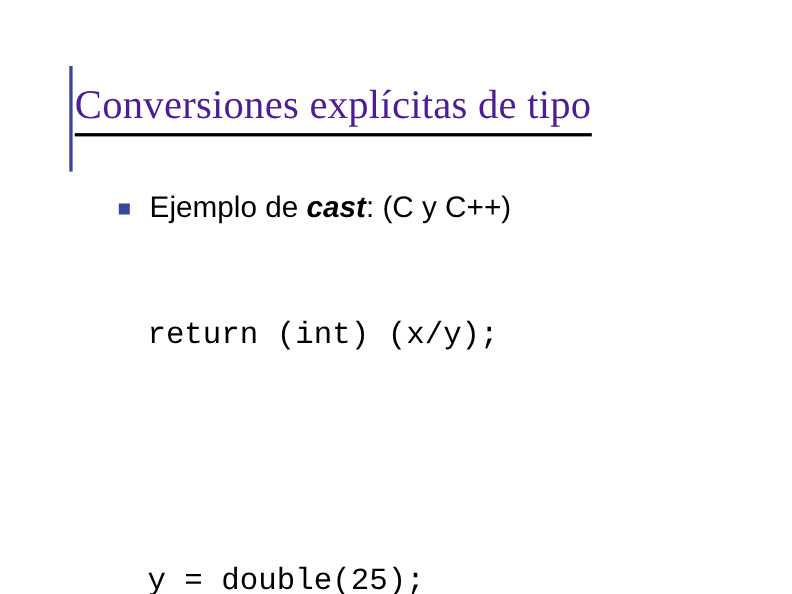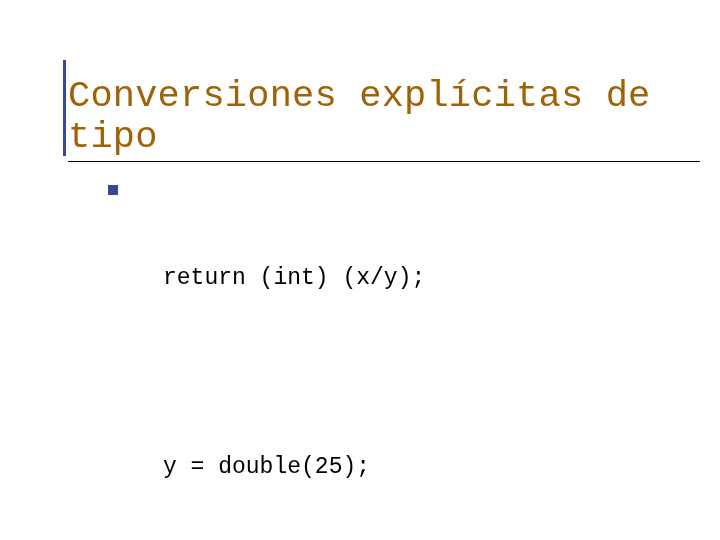--- a/index.html
+++ b/index.html
@@ -18,27 +18,27 @@
     height: 540px;
     box-sizing: border-box;
   }
   .title-wrap {
     position: absolute;
     left: 68px;
     top: 76px;
     right: 20px;
   }
   .title {
-    font-family: Liberation Mono, monospace;
+    font-family: Liberation Serif, serif;
     font-size: 37px;
     font-weight: 400;
     line-height: 1.1;
-    color: #a16207;
+    color: #4c1d95;
     letter-spacing: 0.2px;
-    border-bottom: 1px solid #000000;
+    border-bottom: 3px solid #000000;
     display: inline-block;
     padding-bottom: 4px;
   }
   .accent-bar {
     position: absolute;
     left: 63px;
     top: 60px;
     width: 3px;
     height: 96px;
     background: #37479b;
@@ -67,24 +67,24 @@
     font-size: 27px;
     line-height: 1.25;
     color: #000;
   }
   .bullet-text em {
     font-style: italic;
     font-weight: 700;
   }
   .code-block {
     font-family: "Courier New", Courier, monospace;
-    font-size: 23px;
+    font-size: 28px;
     line-height: 1.35;
     color: #000;
-    margin-left: 55px;
+    margin-left: 26px;
     margin-top: 6px;
     margin-bottom: 34px;
     white-space: pre;
   }
   .code-line {
     display: block;
   }
 </style>
 </head>
 <body>
@@ -92,20 +92,23 @@
 <div class="slide">
   <div class="accent-bar"></div>
   <div class="title-wrap">
     <div class="title">Conversiones explícitas de tipo</div>
   </div>
 
   <div class="content">
 
     <div class="bullet-row">
       <div class="bullet"></div>
+      <div class="bullet-text">
+        <span>Ejemplo de </span><em>cast</em><span>: (C y C++)</span>
+      </div>
     </div>
     <div class="code-block">
       <span class="code-line">return (int) (x/y);</span>
     </div>
 
     <div class="code-block">
       <span class="code-line">y = double(25);</span>
       
     </div>
 

